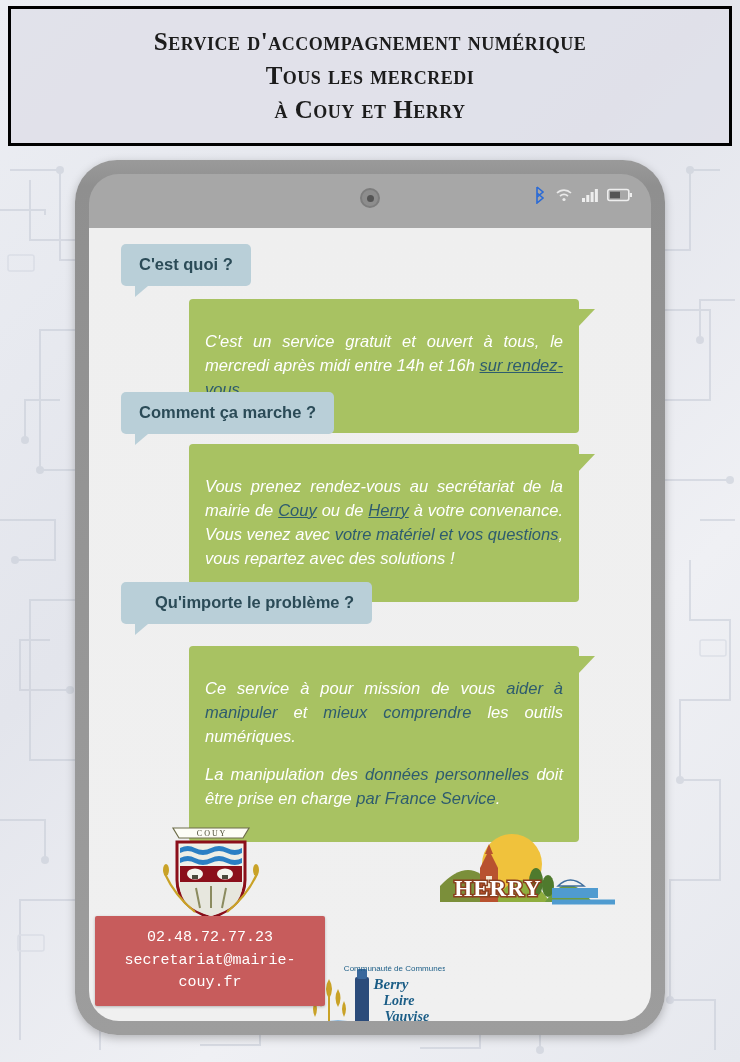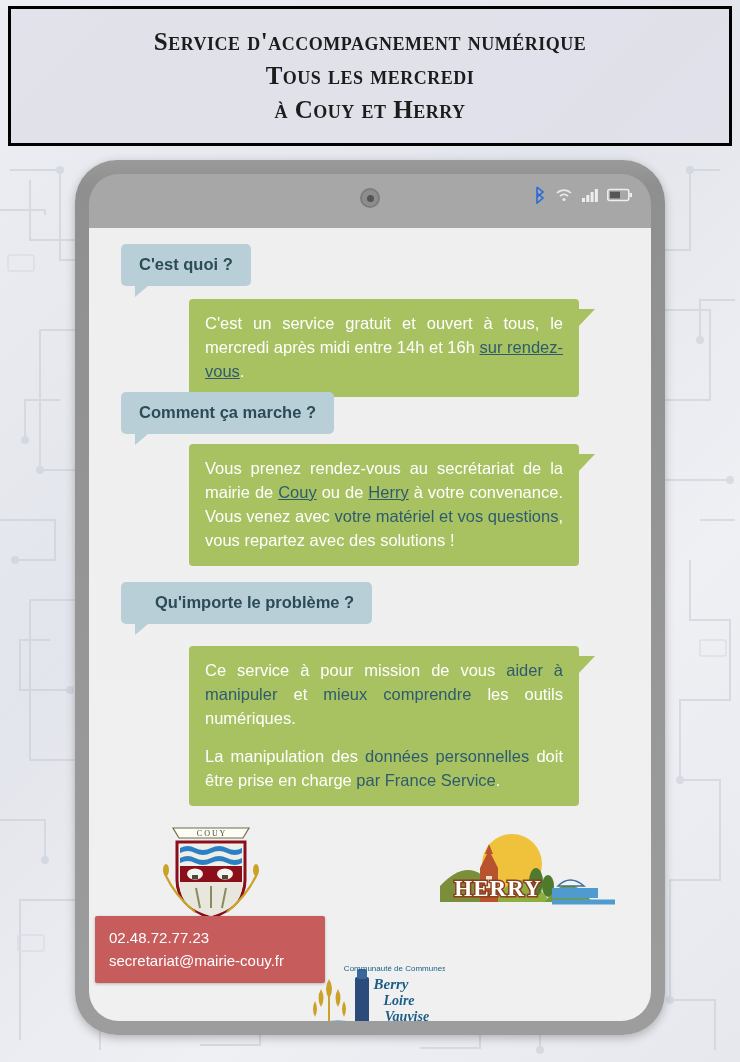--- a/index.html
+++ b/index.html
@@ -123,23 +123,24 @@
     content: "";
     position: absolute;
     left: 14px; bottom: -11px;
     border-width: 11px 13px 0 0;
     border-style: solid;
     border-color: #b9cfd8 transparent transparent transparent;
   }
   .a {
     background: #a8c262;
     color: #fff;
-    padding: 13px 16px;
+    padding: 31px 16px;
     border-radius: 4px;
     text-align: justify;
+    font-style: italic;
   }
   .a::after {
     content: "";
     position: absolute;
     right: -16px; top: 10px;
     border-width: 0 0 18px 17px;
     border-style: solid;
     border-color: transparent transparent transparent #a8c262;
   }
   .hi { color: #2e5c6e; }
@@ -170,22 +171,24 @@
     width: 150px; height: 90px;
     text-align: center;
   }
 
   .contact {
     position: absolute;
     padding: 11px 14px;
     color: #fff;
     font-size: 15px;
     line-height: 1.5;
+    text-align: center;
     border-radius: 2px;
     box-shadow: 0 1px 3px rgba(0,0,0,.25);
+    font-family: Liberation Mono, monospace;
   }
   #contact-couy {
     left: 6px; top: 742px;
     width: 230px;
     background: #c75c5c;
   }
   #contact-herry {
     right: 10px; top: 742px;
     width: 205px;
     background: #9a6bb0;

